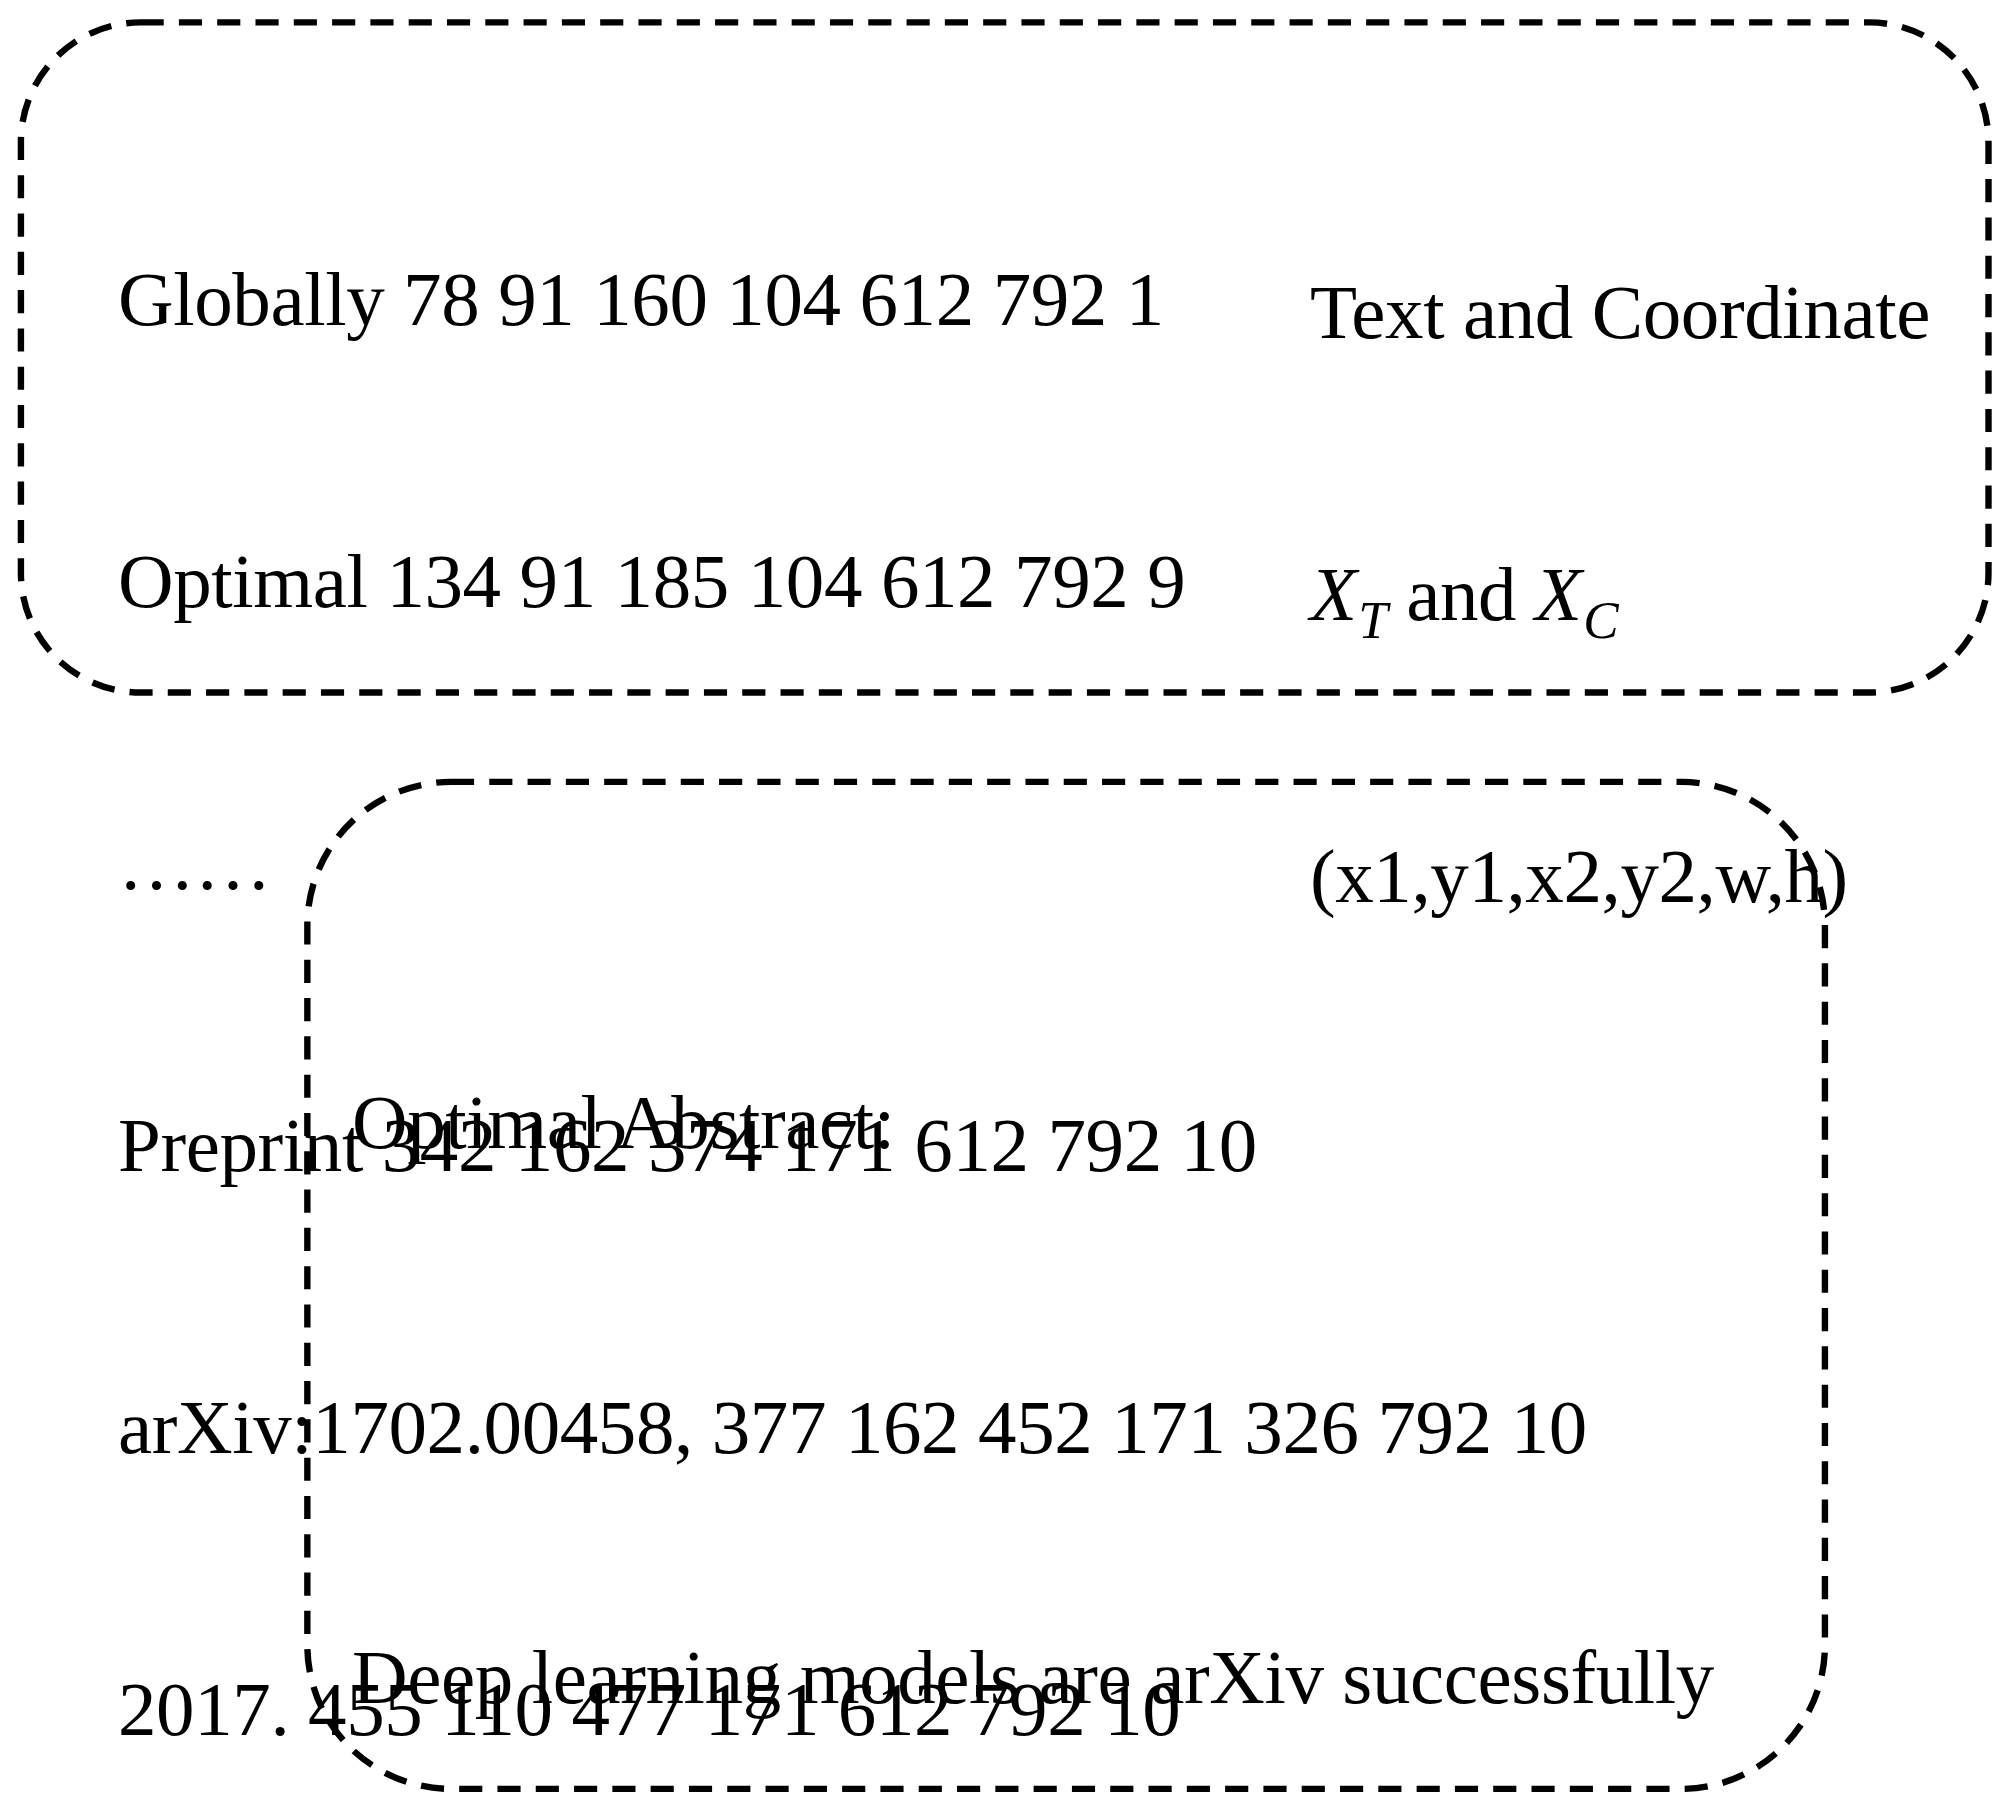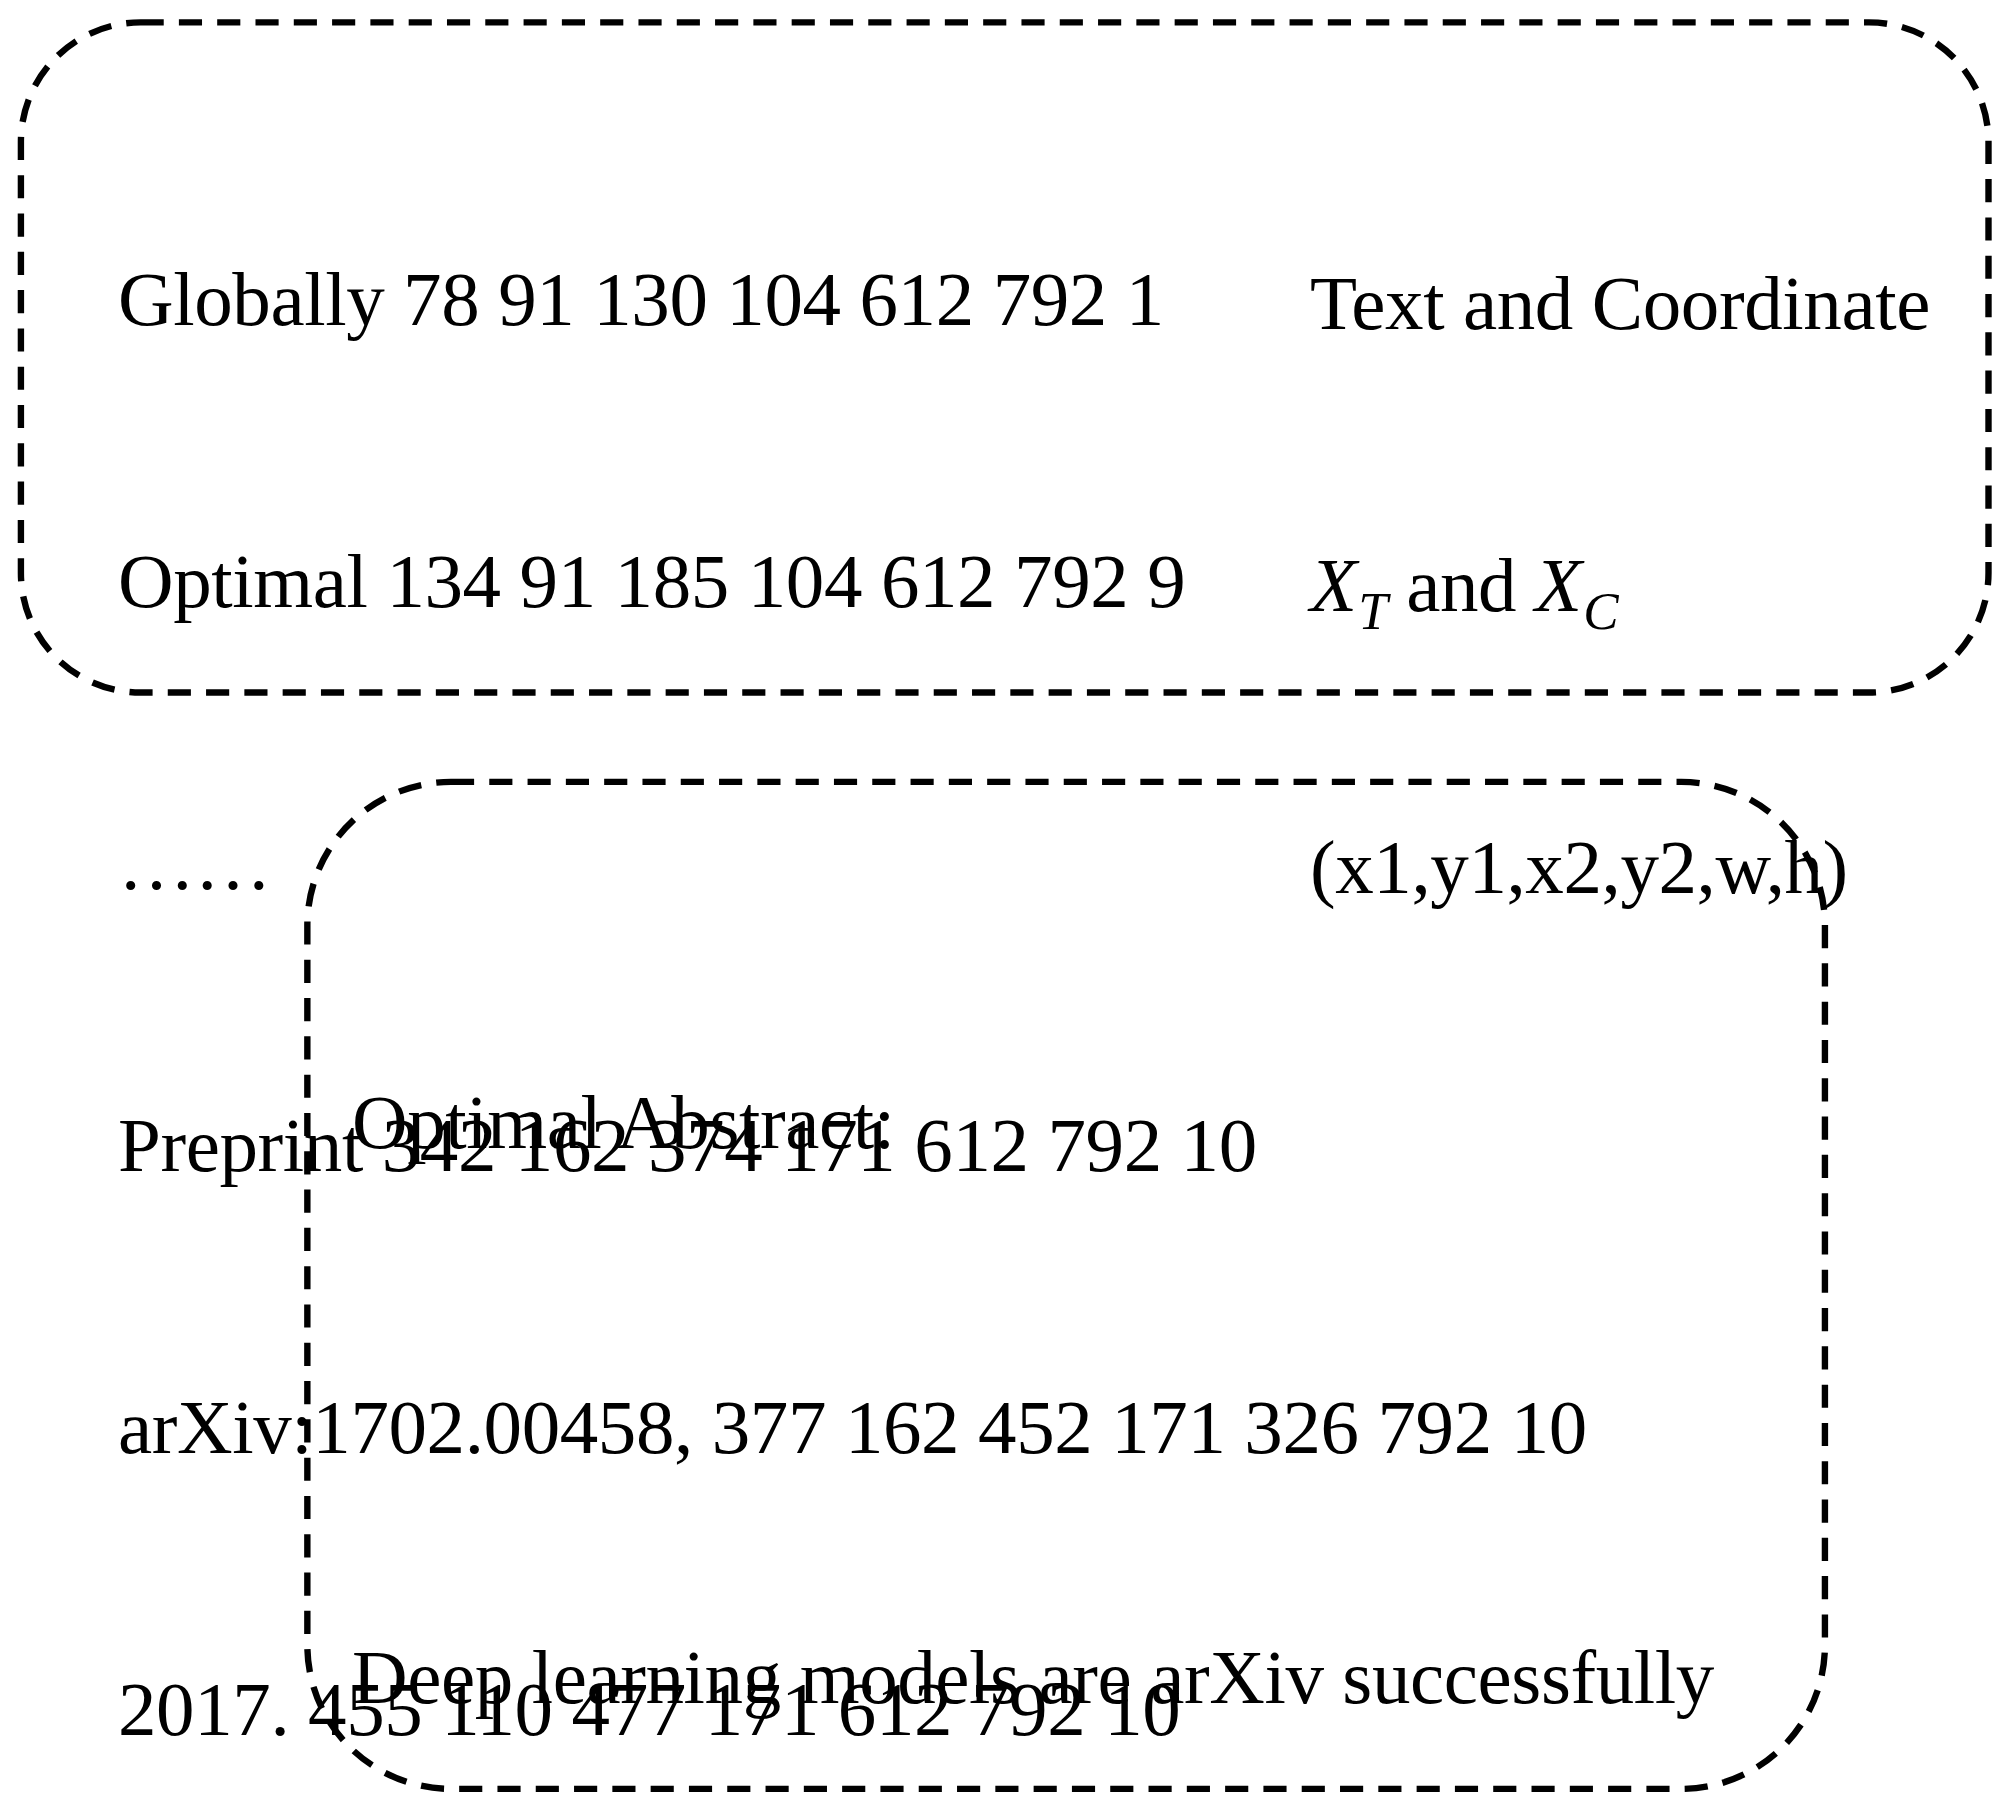--- a/index.html
+++ b/index.html
@@ -49,41 +49,41 @@
       position: relative;
       top: 17.6px;
       margin-left: 1.6px;
     }
     #tokens-block {
       left: 118px;
       top: 64px;
     }
     #legend-block {
       left: 1310px;
-      top: 68px;
+      top: 77px;
     }
     #abstract-block {
       left: 352px;
       top: 887px;
     }
     .gap {
       display: block;
       height: 85px;
     }
   </style>
 </head>
 <body>
 
 <svg class="frame" viewBox="0 0 2520 2271" xmlns="http://www.w3.org/2000/svg">
   <rect x="26" y="28" width="2466" height="840" rx="150" ry="150"></rect>
   <rect x="385" y="980" width="1902" height="1262" rx="180" ry="180"></rect>
 </svg>
 
 <div class="txt" id="tokens-block">
-  <span class="line">Globally 78 91 130 104 612 792 1</span>
+  <span class="line">Globally 78 91 160 104 612 792 1</span>
   <span class="line">Optimal 134 91 185 104 612 792 9</span>
   <span class="line">……</span>
   <span class="line">Preprint 342 162 374 171 612 792 10</span>
   <span class="line">arXiv:1702.00458, 377 162 452 171 326 792 10</span>
   <span class="line">2017. 455 110 477 171 612 792 10</span>
 </div>
 
 <div class="txt" id="legend-block">
   <span class="line">Text and Coordinate</span>
   <span class="line"><span class="ital">X</span><span class="sub">T</span><span> and </span><span class="ital">X</span><span class="sub">C</span></span>

